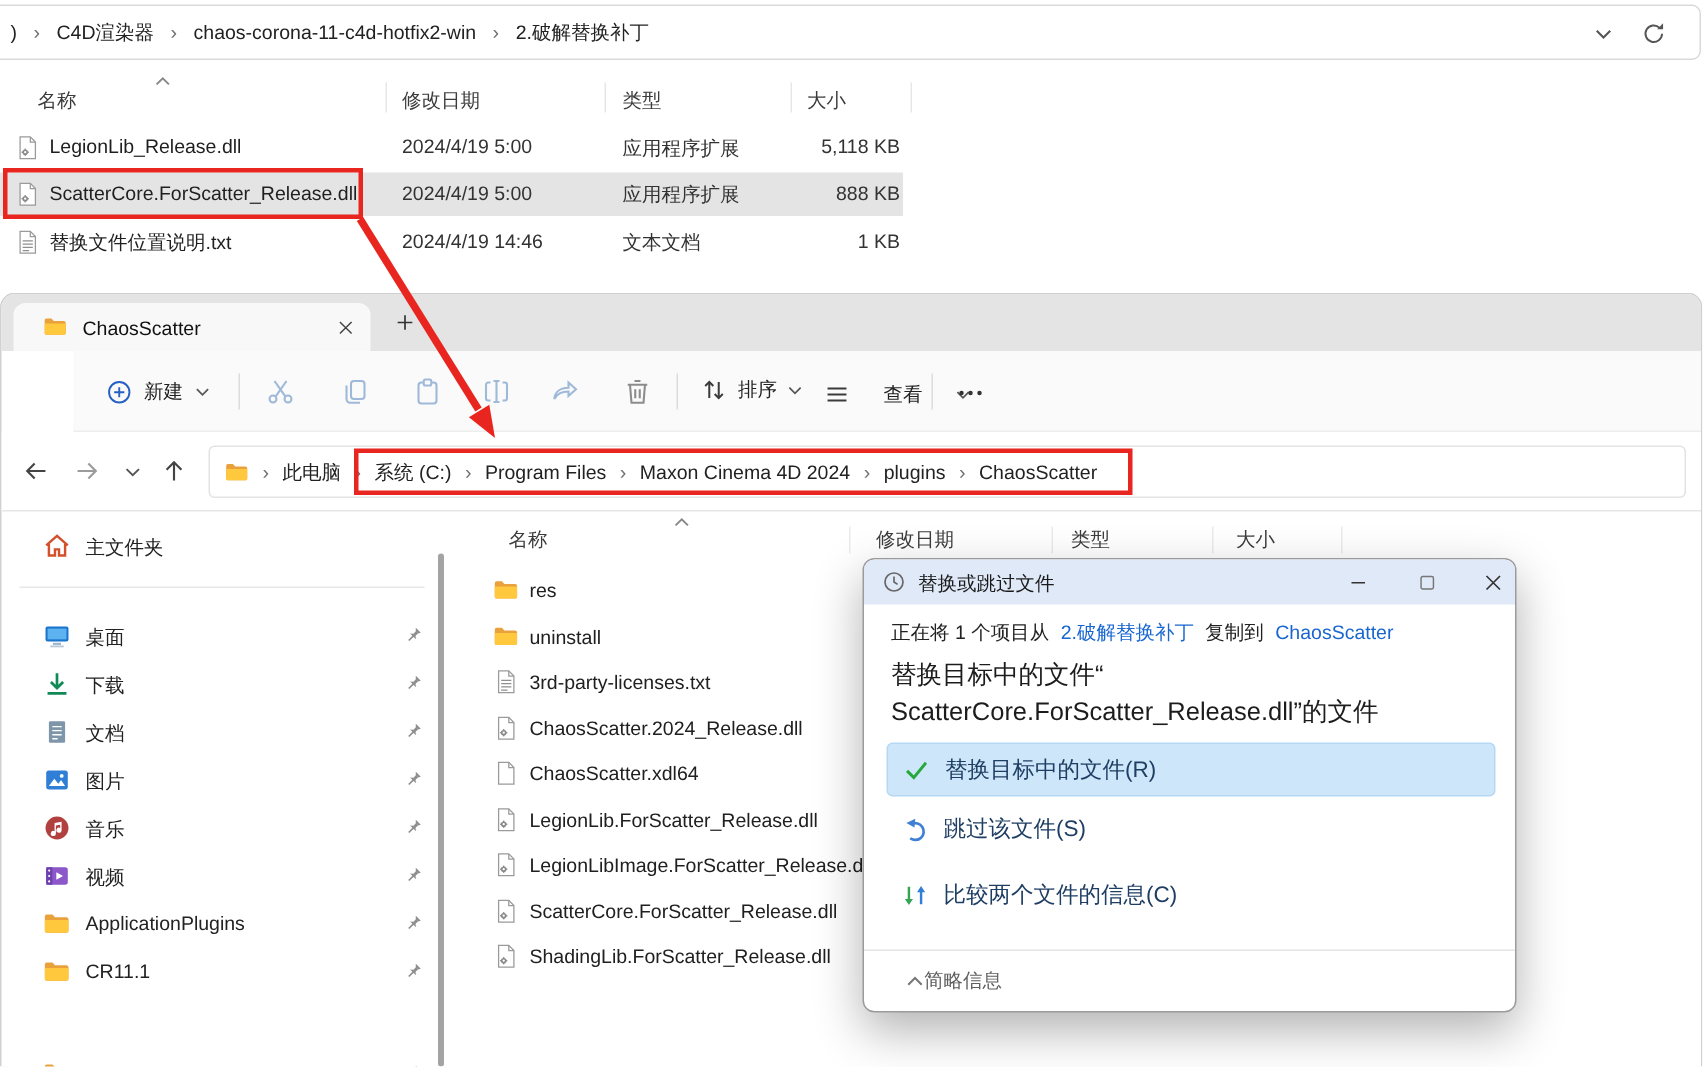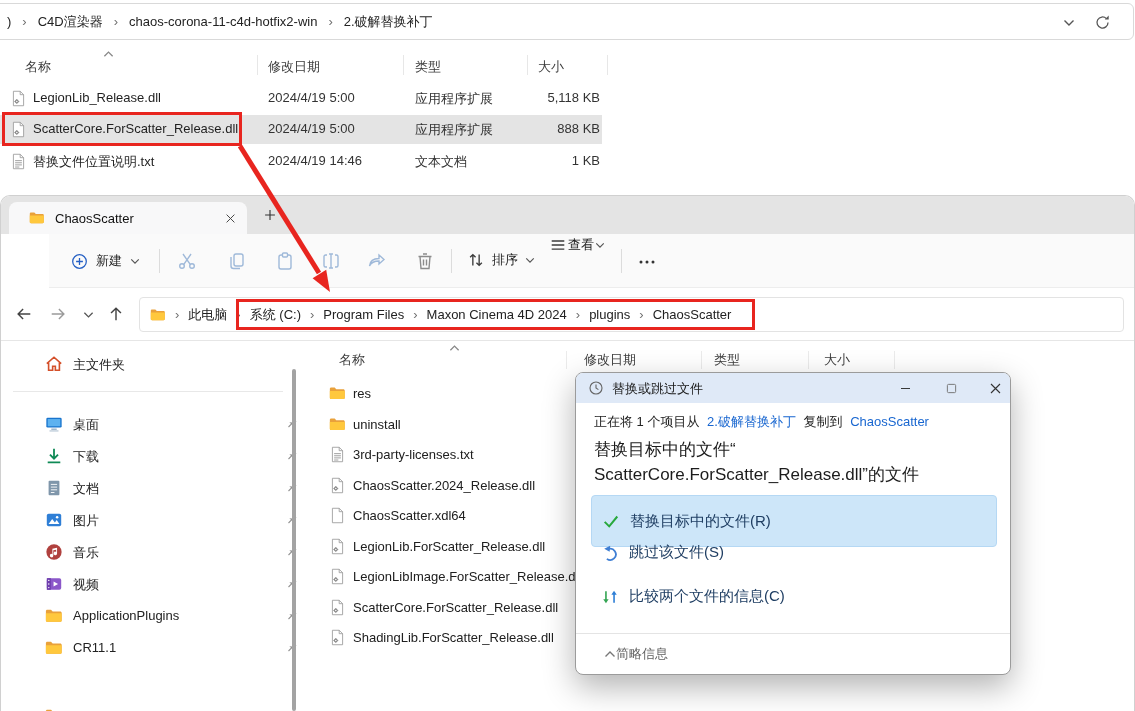--- a/index.html
+++ b/index.html
@@ -40,21 +40,21 @@
   #addr-row { position:absolute; left:0; top:92px; right:0; height:53px; background:#fff;
     border-bottom:1px solid #e6e6e6; }
   #addr-box { position:absolute; left:138px; top:9px; right:10px; height:35px;
     border:1px solid #e3e3e3; border-radius:4px; display:flex; align-items:center;
     gap:9px; padding-left:10px; background:#fff; }
   #addr-box .seg { color:#222; }
   #content { position:absolute; left:0; top:145px; right:0; bottom:0; }
 
   
   #sidebar { position:absolute; left:0; top:0; width:300px; height:100%; }
-  .side-item { position:absolute; left:16px; height:30px; width:288px; border-radius:4px; }
+  .side-item { position:absolute; left:0; height:30px; width:288px; border-radius:4px; }
   .side-item .sic { position:absolute; left:28px; top:6px; }
   .side-item .slbl { position:absolute; left:56px; top:7px; color:#222; }
   .side-item .pin { position:absolute; left:268px; top:8px; color:#909090; }
   #side-divider { position:absolute; left:12px; right:18px; top:50px; height:1px; background:#e8e8e8; }
   #side-scroll { position:absolute; left:291px; top:28px; bottom:0; width:4px;
     background:#a3a3a3; border-radius:2px; }
 
   
   #filepanel { position:absolute; left:310px; right:0; top:0; bottom:0; }
   .fp-hdr { position:absolute; top:10px; color:#3c3c3c; }
@@ -69,21 +69,21 @@
     box-shadow:0 12px 32px rgba(0,0,0,0.30); z-index:40; }
   #dlg-title { position:absolute; left:0; top:0; right:0; height:30px; background:#dfe9f7;
     border-radius:7px 7px 0 0; }
   #dlg-title .t { position:absolute; left:36px; top:7px; color:#1b1b1b; }
   .dlg-ctrl { position:absolute; top:8px; color:#333; cursor:default; }
   #dlg-line1 { position:absolute; left:18px; top:40px; white-space:nowrap; color:#222; }
   #dlg-line1 .lnk { color:#1866d0; }
   #dlg-line1 span { margin-right:4px; }
   #dlg-msg { position:absolute; left:18px; top:64px; width:405px; font-size:17px;
     line-height:25px; color:#1c1c1c; }
-  #opt-replace { position:absolute; left:15px; top:122px; width:406px; height:52px;
+  #opt-replace { position:absolute; left:15px; top:122px; width:406px; height:36px;
     background:#cde6f9; border:1px solid #b5d8f4; border-radius:4px;
     display:flex; align-items:center; gap:10px; padding-left:10px; cursor:pointer; }
   .opt-label { font-size:15px; color:#1f3e63; }
   .opt-plain { position:absolute; left:25px; display:flex; align-items:center; gap:10px; cursor:pointer; }
   #dlg-divider { position:absolute; left:0; right:0; top:260px; height:1px; background:#e4e4e4; }
   #dlg-footer { position:absolute; left:28px; top:272px; display:flex; align-items:center;
     color:#606060; cursor:pointer; }
 
   
   .redbox { position:absolute; border:3px solid #e8251f; z-index:60; pointer-events:none; }
@@ -356,21 +356,21 @@
     <div class="tbdiv" style="left:402px"></div>
     <div class="abs flex" style="left:418px;top:17px;gap:7px">
       <svg class="ic" style="color:#3b3b3b" width="18" height="18">
           <use href="#i-sort"></use>
         </svg>
       <span style="color:#222">排序</span>
       <svg class="ic" style="color:#555" width="10" height="7">
           <use href="#i-chevdown"></use>
         </svg>
     </div>
-    <div class="abs flex" style="left:500px;top:2px;gap:1px">
+    <div class="abs flex" style="left:500px;top:20px;gap:22px">
       <svg class="ic" style="color:#3b3b3b" width="18" height="18">
           <use href="#i-view"></use>
         </svg>
       <span style="color:#222">查看</span>
       <svg class="ic" style="color:#555" width="10" height="7">
           <use href="#i-chevdown"></use>
         </svg>
     </div>
     <div class="tbdiv" style="left:572px"></div>
     <svg class="ic abs" style="left:588px;top:18px;color:#333" width="20" height="20">

